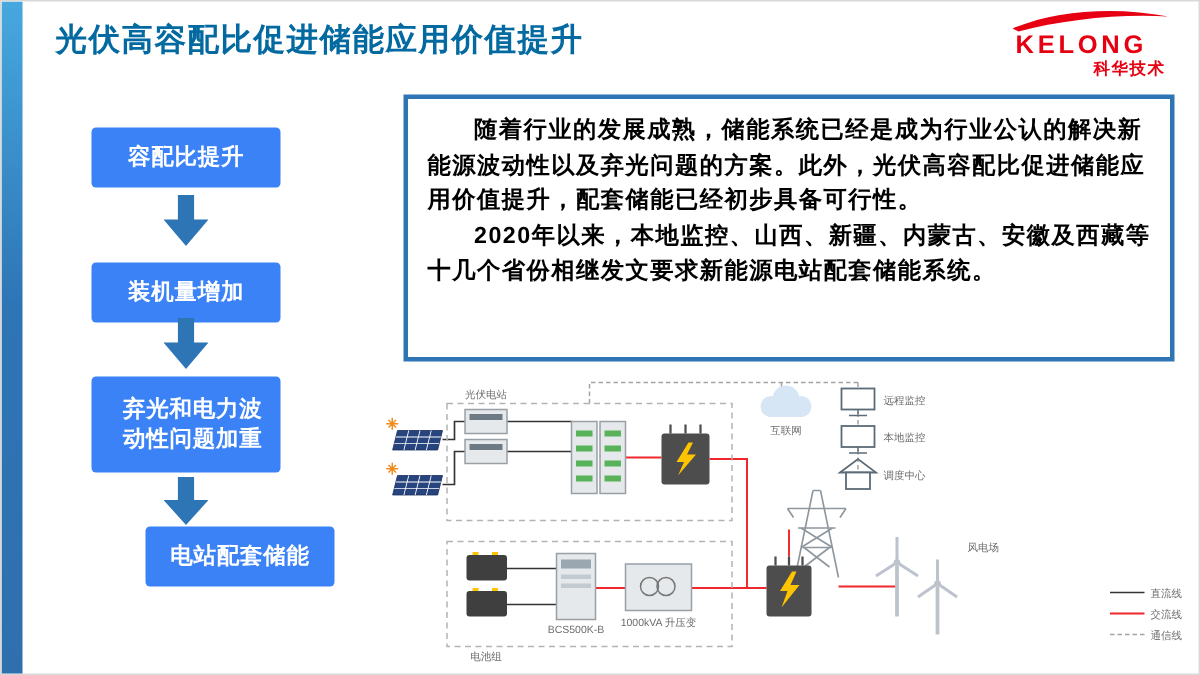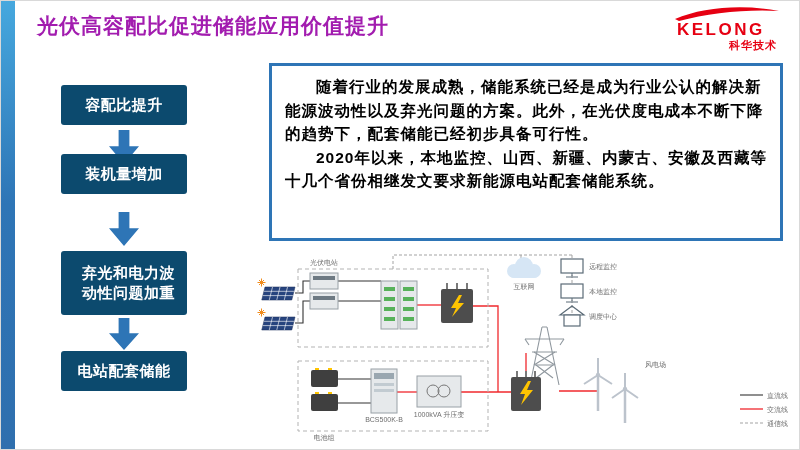--- a/index.html
+++ b/index.html
@@ -2,28 +2,28 @@
 <html><head>
 <meta charset="utf-8">
 <style>
   * { margin:0; padding:0; box-sizing:border-box; }
   html,body { width:800px; height:450px; background:#f2f2f2; }
   body { font-family:"Liberation Sans", sans-serif; }
   .slide { position:relative; width:800px; height:450px; background:#ffffff; overflow:hidden; border:1px solid #d9d9d9; }
   .accent-bar { position:absolute; left:0; top:0; width:14px; height:450px;
     background:linear-gradient(180deg,#46a8de 0%,#2e75b6 45%,#2f6fae 100%); }
   .page-title { position:absolute; left:36px; top:11px; font-size:21px; font-weight:bold;
-    color:#a21caf; letter-spacing:1px; white-space:nowrap; }
+    color:#0369a1; letter-spacing:1px; white-space:nowrap; }
   .logo { position:absolute; right:14px; top:3px; width:118px; height:48px; }
   .logo text { font-family:"Liberation Sans", sans-serif; }
   .logo-brand { font-size:17px; font-weight:bold; fill:#e60012; letter-spacing:2.5px; }
   .logo-sub { font-size:11px; font-weight:bold; fill:#e60012; letter-spacing:1px; }
 
   
-  .flow-box { position:absolute; left:60px; width:126px; background:#0c4a6e; color:#ffffff;
+  .flow-box { position:absolute; left:60px; width:126px; background:#3b82f6; color:#ffffff;
     font-weight:bold; font-size:15px; letter-spacing:0.5px; border-radius:3px;
     display:flex; align-items:center; justify-content:center; text-align:center;
     line-height:1.35; padding:4px 12px; }
   .flow-arrow { position:absolute; left:108px; width:30px; height:34px; background:#2e75b6;
     clip-path:polygon(32% 0,68% 0,68% 48%,100% 48%,50% 100%,0 48%,32% 48%); }
 
   
   .infobox { position:absolute; left:268px; top:62px; width:514px; height:178px;
     border:3px solid #2e75b6; background:#ffffff; padding:9px 13px 4px 13px; }
   .infobox p { font-size:15.5px; font-weight:bold; color:#000000; line-height:1.52;
@@ -50,29 +50,29 @@
 
   <svg class="logo" viewBox="0 0 118 48">
     <path d="M8 15 C 36 3, 76 0, 112 7 C 80 5, 42 9, 12 17 Z" fill="#e60012"></path>
     <text x="10" y="31" class="logo-brand">KELONG</text>
     <text x="62" y="45" class="logo-sub">科华技术</text>
   </svg>
 
   <div class="flowchart">
     <div class="flow-box" style="top:84px; min-height:40px;">容配比提升</div>
     <div class="flow-arrow" style="top:129px;"></div>
-    <div class="flow-box" style="top:153px; min-height:40px;">装机量增加</div>
+    <div class="flow-box" style="top:174px; min-height:40px;">装机量增加</div>
     <div class="flow-arrow" style="top:211px;"></div>
     <div class="flow-box" style="top:250px; min-height:64px;text-align:right;">弃光和电力波动性问题加重</div>
     <div class="flow-arrow" style="top:317px; height:32px;"></div>
-    <div class="flow-box" style="top:350px; min-height:40px;">电站配套储能</div>
+    <div class="flow-box" style="top:350px; min-height:40px;margin-left:36px;">电站配套储能</div>
   </div>
 
   <div class="infobox">
-    <p>随着行业的发展成熟，储能系统已经是成为行业公认的解决新能源波动性以及弃光问题的方案。此外，在光伏度电成本不断下降的趋势下，配套储能已经初步具备可行性。</p>
+    <p>随着行业的发展成熟，储能系统已经是成为行业公认的解决新能源波动性以及弃光问题的方案。此外，光伏高容配比促进储能应用价值提升，配套储能已经初步具备可行性。</p>
     <p>2020年以来，本地监控、山西、新疆、内蒙古、安徽及西藏等十几个省份相继发文要求新能源电站配套储能系统。</p>
   </div>
 
   <div class="diagram">
     <svg viewBox="0 0 540 197" width="540" height="197">
 
       <g>
         <polyline class="comm" points="140,20 140,6 319,6"></polyline>
         <line class="comm" x1="268" y1="6" x2="268" y2="13"></line>
         <line class="comm" x1="319" y1="6" x2="319" y2="70"></line>

